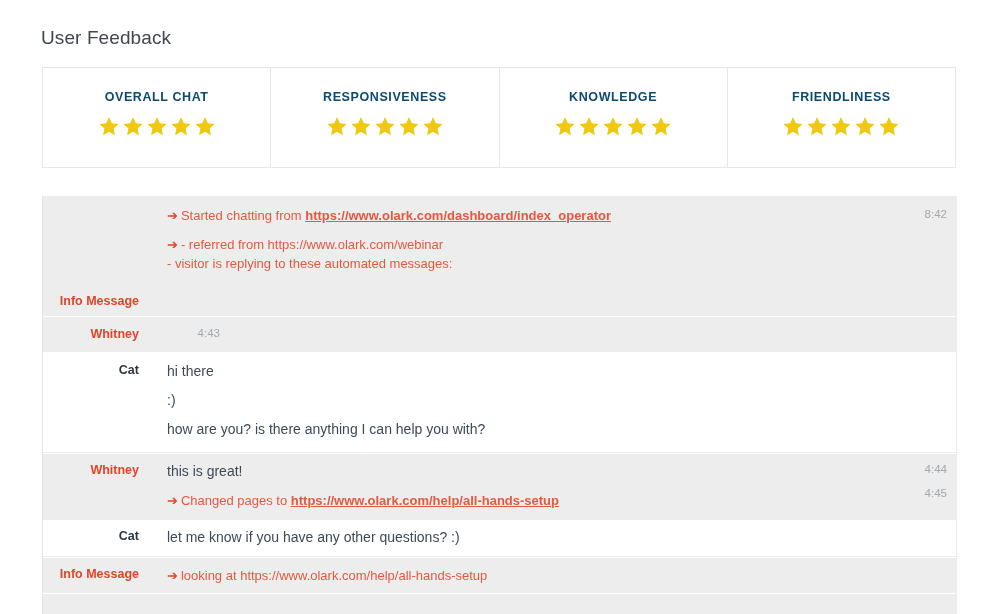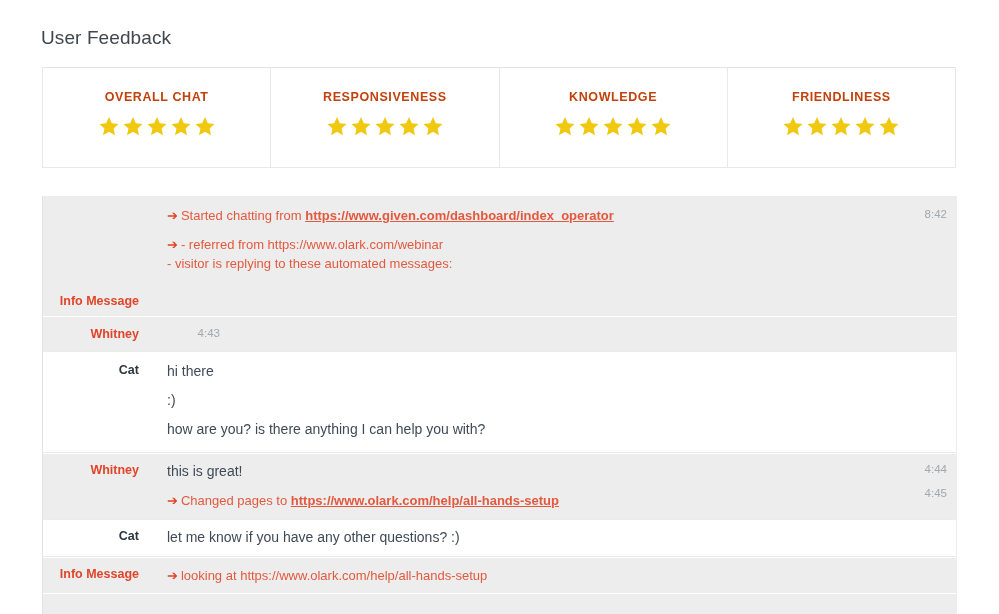--- a/index.html
+++ b/index.html
@@ -49,21 +49,21 @@
     box-sizing: border-box;
     display: flex;
     flex-direction: column;
     align-items: center;
     padding-top: 22px;
   }
   .rating-card:last-child { border-right: none; }
   .rating-label {
     font-size: 12.5px;
     font-weight: bold;
-    color: #c2410c;
+    color: #0c4a6e;
     letter-spacing: 0.6px;
     text-transform: uppercase;
     margin-bottom: 11px;
     white-space: nowrap;
   }
   .stars { display: flex; gap: 2px; }
   .star {
     width: 22px;
     height: 22px;
     display: inline-block;
@@ -295,21 +295,21 @@
     </div>
 
   </div>
 
   <div class="transcript">
 
     <div class="chat-row first r-info-top">
       <div class="col-name name-info name-pad-a">Info Message</div>
       <div class="col-body">
         <div class="line msg info">
-          <span class="arrow">➔</span><span>Started chatting from </span><span class="link">https://www.given.com/dashboard/index_operator</span>
+          <span class="arrow">➔</span><span>Started chatting from </span><span class="link">https://www.olark.com/dashboard/index_operator</span>
         </div>
         <div class="line-tight msg info">
           <span class="arrow">➔</span><span>- referred from https://www.olark.com/webinar</span>
         </div>
         <div class="line-tight msg info">
           <span>- visitor is replying to these automated messages:</span>
         </div>
       </div>
       <div class="col-time time-pad-a">8:42</div>
     </div>

